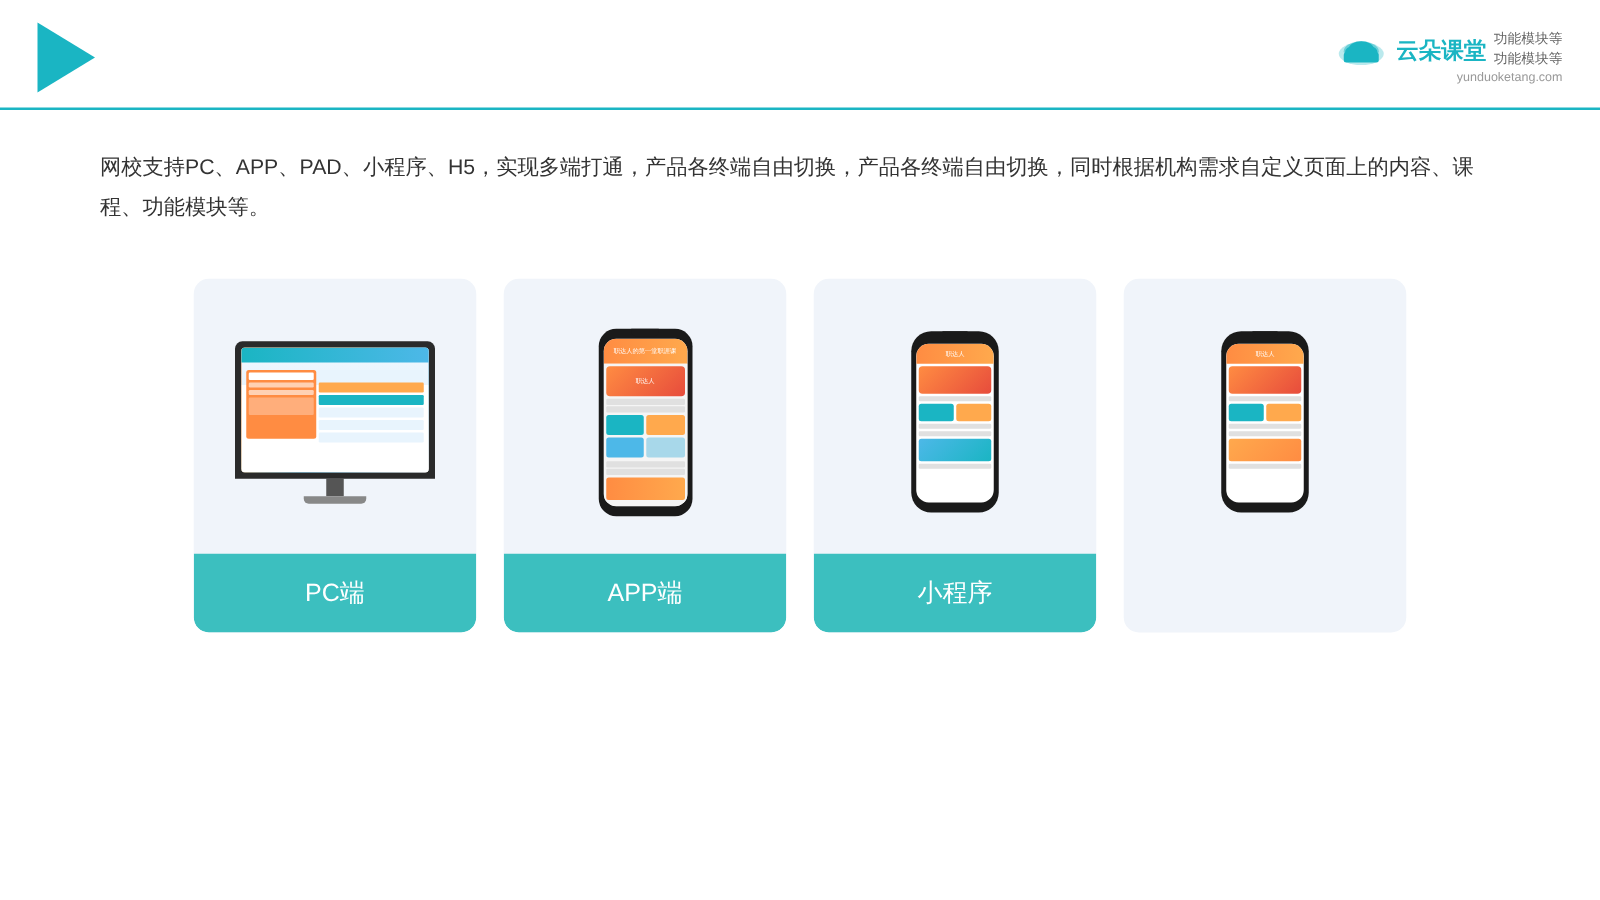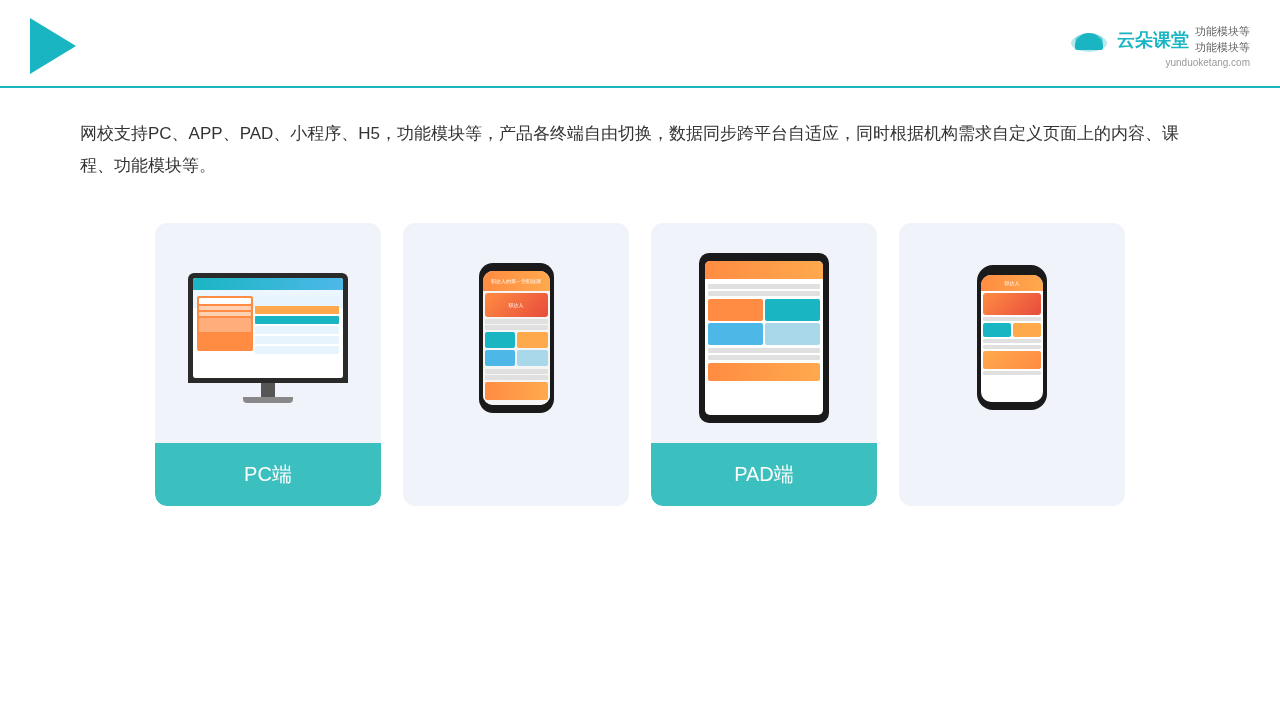--- a/index.html
+++ b/index.html
@@ -312,21 +312,21 @@
       <span class="brand-name">云朵课堂</span>
       <div class="brand-tagline">
         <div>功能模块等</div>
         <div>功能模块等</div>
       </div>
     </div>
     <div class="brand-url">yunduoketang.com</div>
   </div>
 </div>
 
-<div class="description">网校支持PC、APP、PAD、小程序、H5，功能模块等，产品各终端自由切换，数据同步跨平台自适应，同时根据机构需求自定义页面上的内容、课程、功能模块等。</div>
+<div class="description">网校支持PC、APP、PAD、小程序、H5，实现多端打通，产品各终端自由切换，产品各终端自由切换，同时根据机构需求自定义页面上的内容、课程、功能模块等。</div>
 
 <div class="cards-container">
 
   <div class="card">
     <div class="card-image-area">
       <div class="pc-monitor">
         <div class="monitor-frame">
           <div class="monitor-screen">
             <div class="monitor-screen-content">
               <div class="monitor-screen-bar"></div>
@@ -376,65 +376,68 @@
               <div style="height:16px;background:#4db8e8;border-radius:2px;"></div>
               <div style="height:16px;background:#a8d8ea;border-radius:2px;"></div>
             </div>
             <div class="phone-screen-row" style="margin-top:3px;"></div>
             <div class="phone-screen-row"></div>
             <div style="height:18px;background:linear-gradient(to right,#ff8c42,#ffa94d);border-radius:2px;margin-top:2px;"></div>
           </div>
         </div>
       </div>
     </div>
-  </div>
-
-  <div class="card">
-    <div class="card-image-area">
-      <div class="tablet-frame">
-        <div class="tablet-screen">
-          <div class="tablet-screen-header"></div>
-          <div class="tablet-screen-body">
-            <div class="tablet-screen-row"></div>
-            <div class="tablet-screen-row"></div>
-            <div class="tablet-screen-cards">
-              <div class="tablet-card-item"></div>
-              <div class="tablet-card-item"></div>
-              <div class="tablet-card-item"></div>
-              <div class="tablet-card-item"></div>
-            </div>
-            <div class="tablet-screen-row" style="margin-top:3px;"></div>
-            <div class="tablet-screen-row"></div>
-            <div style="height:18px;background:linear-gradient(to right,#ff8c42,#ffa94d);border-radius:2px;margin-top:3px;"></div>
-          </div>
-        </div>
-      </div>
-    </div>
-    <div class="card-label">PAD端</div>
+    <div class="card-label">APP端</div>
   </div>
 
 
   <div class="card">
     <div class="card-image-area">
       <div class="phone-small">
         <div class="phone-small-notch"></div>
         <div class="phone-small-screen">
           <div style="height:16px;background:linear-gradient(to right,#ff8c42,#ffa94d);display:flex;align-items:center;justify-content:center;">
             <span style="font-size:5px;color:white;">职达人</span>
           </div>
           <div style="padding:2px;">
             <div style="height:22px;background:linear-gradient(135deg,#ff8c42,#e74c3c);border-radius:3px;margin-bottom:2px;"></div>
             <div style="height:4px;background:#e0e0e0;border-radius:1px;margin-bottom:2px;"></div>
             <div style="display:grid;grid-template-columns:1fr 1fr;gap:2px;margin-bottom:2px;">
               <div style="height:14px;background:#1ab5c3;border-radius:2px;"></div>
               <div style="height:14px;background:#ffa94d;border-radius:2px;"></div>
             </div>
             <div style="height:4px;background:#e0e0e0;border-radius:1px;margin-bottom:2px;"></div>
             <div style="height:4px;background:#e0e0e0;border-radius:1px;margin-bottom:2px;"></div>
-            <div style="height:18px;background:linear-gradient(135deg,#ffa94d,#ff8c42);border-radius:2px;margin-bottom:2px;"></div>
+            <div style="height:18px;background:linear-gradient(135deg,#4db8e8,#1ab5c3);border-radius:2px;margin-bottom:2px;"></div>
             <div style="height:4px;background:#e0e0e0;border-radius:1px;"></div>
           </div>
         </div>
       </div>
     </div>
+    <div class="card-label">小程序</div>
+  </div>
+
+  <div class="card">
+    <div class="card-image-area">
+      <div class="phone-small">
+        <div class="phone-small-notch"></div>
+        <div class="phone-small-screen">
+          <div style="height:16px;background:linear-gradient(to right,#ff8c42,#ffa94d);display:flex;align-items:center;justify-content:center;">
+            <span style="font-size:5px;color:white;">职达人</span>
+          </div>
+          <div style="padding:2px;">
+            <div style="height:22px;background:linear-gradient(135deg,#ff8c42,#e74c3c);border-radius:3px;margin-bottom:2px;"></div>
+            <div style="height:4px;background:#e0e0e0;border-radius:1px;margin-bottom:2px;"></div>
+            <div style="display:grid;grid-template-columns:1fr 1fr;gap:2px;margin-bottom:2px;">
+              <div style="height:14px;background:#1ab5c3;border-radius:2px;"></div>
+              <div style="height:14px;background:#ffa94d;border-radius:2px;"></div>
+            </div>
+            <div style="height:4px;background:#e0e0e0;border-radius:1px;margin-bottom:2px;"></div>
+            <div style="height:4px;background:#e0e0e0;border-radius:1px;margin-bottom:2px;"></div>
+            <div style="height:18px;background:linear-gradient(135deg,#ffa94d,#ff8c42);border-radius:2px;margin-bottom:2px;"></div>
+            <div style="height:4px;background:#e0e0e0;border-radius:1px;"></div>
+          </div>
+        </div>
+      </div>
+    </div>
   </div>
 
 </div>
 
 </body></html>

